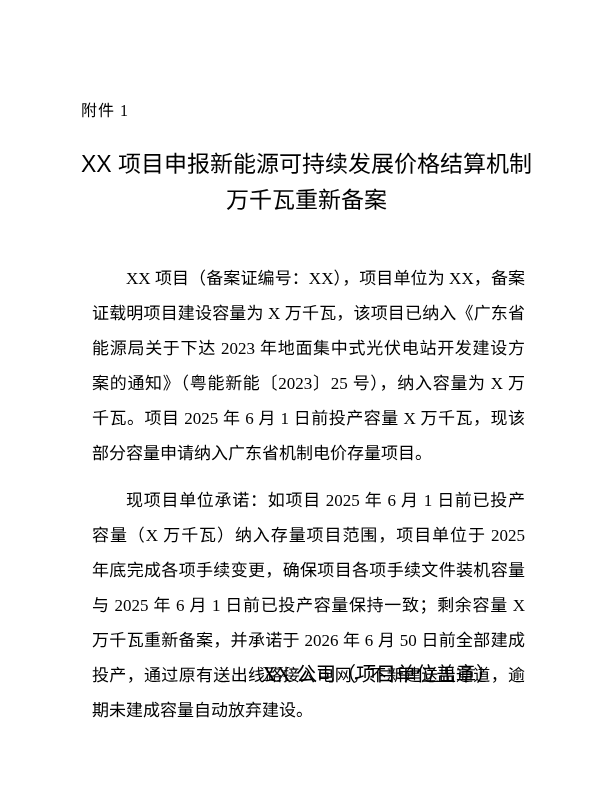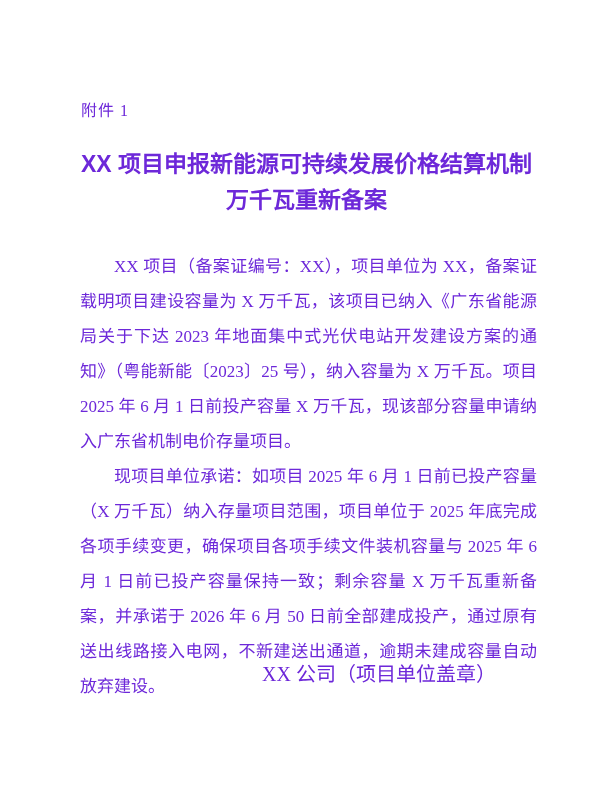--- a/index.html
+++ b/index.html
@@ -6,59 +6,59 @@
     margin: 0;
     padding: 0;
     background: #ffffff;
   }
   .page {
     position: relative;
     width: 613px;
     height: 808px;
     background: #ffffff;
     overflow: hidden;
-    color: #6d28d9;
+    color: #000000;
     font-family: "Liberation Serif", "DejaVu Serif", serif;
   }
   .attachment-label {
     position: absolute;
     left: 81px;
     top: 99px;
     font-size: 16px;
     line-height: 24px;
     letter-spacing: 1px;
     white-space: nowrap;
   }
   .doc-title {
     position: absolute;
     left: 0;
     top: 146px;
     width: 613px;
     text-align: center;
     font-family: "Liberation Sans", "DejaVu Sans", sans-serif;
-    font-weight: 700;
+    font-weight: 400;
     font-size: 23px;
     line-height: 36px;
     margin: 0;
   }
   .doc-title .title-line {
     display: block;
   }
   .doc-body {
     position: absolute;
     left: 80px;
     top: 249px;
     width: 457px;
     font-size: 17px;
     line-height: 35px;
     text-align: justify;
     text-justify: inter-ideograph;
   }
   .doc-body p {
-    margin: 0;
+    margin: 12px;
     padding: 0;
     text-indent: 2em;
   }
   .signature-block {
     position: absolute;
     left: 262px;
     top: 658px;
     font-size: 20px;
     line-height: 33px;
     white-space: nowrap;

